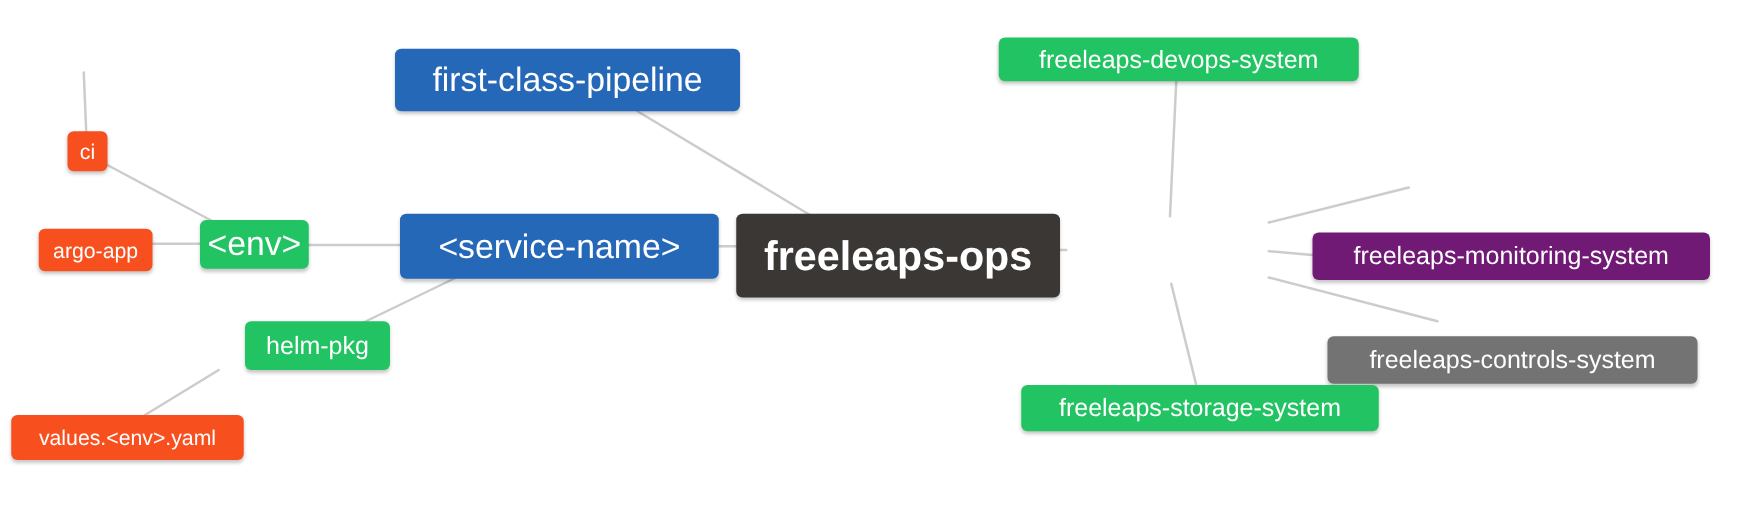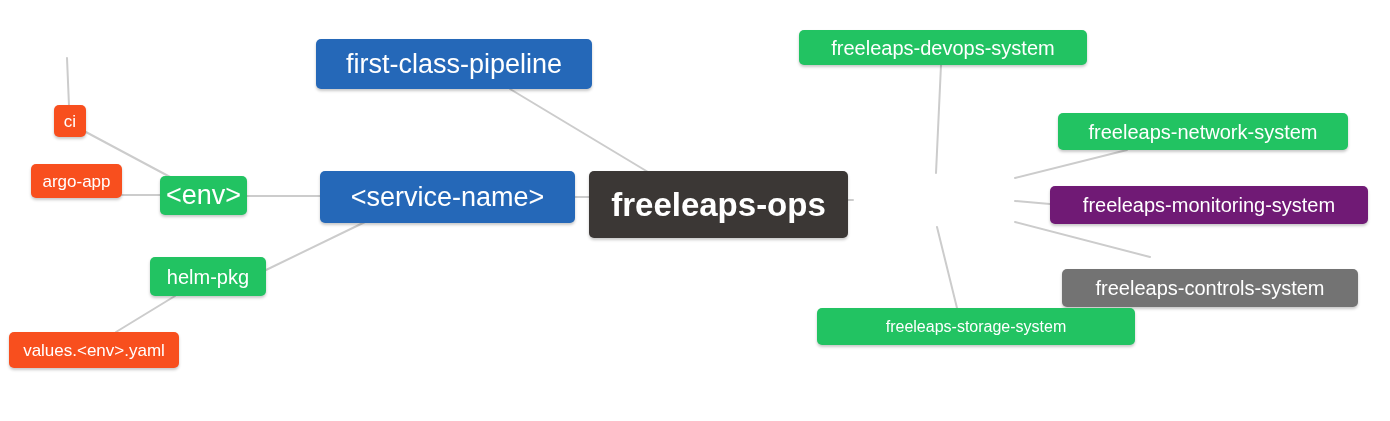--- a/index.html
+++ b/index.html
@@ -37,33 +37,33 @@
     box-shadow: 0 2px 3px rgba(0,0,0,0.22);
     white-space: nowrap;
     cursor: pointer;
     box-sizing: border-box;
     line-height: 1;
     user-select: none;
   }
   
   .n-jenkinsfile   { left: 20px;   top: 27px;  width: 95px;  height: 31px; font-size: 15px; }
   .n-ci            { left: 54px;   top: 105px; width: 32px;  height: 32px; font-size: 17px; }
-  .n-argo-app      { left: 31px;   top: 164px; width: 91px;  height: 34px; font-size: 17px; }
+  .n-argo-app      { left: 31px;   top: 183px; width: 91px;  height: 34px; font-size: 17px; }
   .n-env           { left: 160px;  top: 176px; width: 87px;  height: 39px; font-size: 27px; }
   .n-helm-pkg      { left: 150px;  top: 257px; width: 116px; height: 39px; font-size: 20px; }
-  .n-values        { left: 9px;    top: 332px; width: 170px; height: 36px; font-size: 17px; }
+  .n-values        { left: 9px;    top: 332px; width: 186px; height: 36px; font-size: 17px; }
   .n-pipeline      { left: 316px;  top: 39px;  width: 276px; height: 50px; font-size: 27px; }
   .n-service       { left: 320px;  top: 171px; width: 255px; height: 52px; font-size: 27px; }
   .n-ops           { left: 589px;  top: 171px; width: 259px; height: 67px; font-size: 33px; font-weight: bold; }
   .n-manifests     { left: 853px;  top: 173px; width: 162px; height: 54px; font-size: 27px; }
   .n-devops        { left: 799px;  top: 30px;  width: 288px; height: 35px; font-size: 20px; }
   .n-network       { left: 1058px; top: 113px; width: 290px; height: 37px; font-size: 20px; }
   .n-monitoring    { left: 1050px; top: 186px; width: 318px; height: 38px; font-size: 20px; }
   .n-controls      { left: 1062px; top: 257px; width: 296px; height: 38px; font-size: 20px; }
-  .n-storage       { left: 817px;  top: 308px; width: 318px; height: 37px; font-size: 16px; }
+  .n-storage       { left: 817px;  top: 308px; width: 286px; height: 37px; font-size: 20px; }
 </style>
 </head>
 <body>
 
 <div id="canvas">
 
   <svg id="edges" width="1390" height="421" viewBox="0 0 1390 421">
     <line x1="67" y1="58" x2="69" y2="106"></line>
     <line x1="84" y1="131" x2="172" y2="178"></line>
     <line x1="122" y1="195" x2="160" y2="195"></line>
@@ -77,23 +77,22 @@
     <line x1="1015" y1="178" x2="1127" y2="150"></line>
     <line x1="1015" y1="201" x2="1050" y2="204"></line>
     <line x1="1015" y1="222" x2="1150" y2="257"></line>
     <line x1="937" y1="227" x2="957" y2="308"></line>
   </svg>
 
   <div class="node n-ops" style="background: rgb(59, 55, 53);">freeleaps-ops</div>
   <div class="node n-service" style="background: rgb(37, 104, 184);">&lt;service-name&gt;</div>
   <div class="node n-pipeline" style="background: rgb(37, 104, 184);">first-class-pipeline</div>
   <div class="node n-env" style="background: rgb(34, 195, 98);">&lt;env&gt;</div>
-  <div class="node n-helm-pkg" style="background: rgb(34, 195, 98);">helm-pkg</div>
+  <div class="node n-helm-pkg" style="background: rgb(34, 195, 98); margin-left: 46px;">helm-pkg</div>
   <div class="node n-ci" style="background: rgb(248, 79, 30);">ci</div>
   <div class="node n-argo-app" style="background: rgb(248, 79, 30);">argo-app</div>
   <div class="node n-values" style="background: rgb(248, 79, 30);">values.&lt;env&gt;.yaml</div>
   <div class="node n-devops" style="background: rgb(34, 195, 98);">freeleaps-devops-system</div>
-  <div class="node n-network" style="background: rgb(34, 195, 98);">freeleaps-network-system</div>
   <div class="node n-monitoring" style="background: #701a75;">freeleaps-monitoring-system</div>
   <div class="node n-controls" style="background: #737373; margin-top: 12px;">freeleaps-controls-system</div>
   <div class="node n-storage" style="background: rgb(34, 195, 98);">freeleaps-storage-system</div>
 
 </div>
 
 </body></html>

